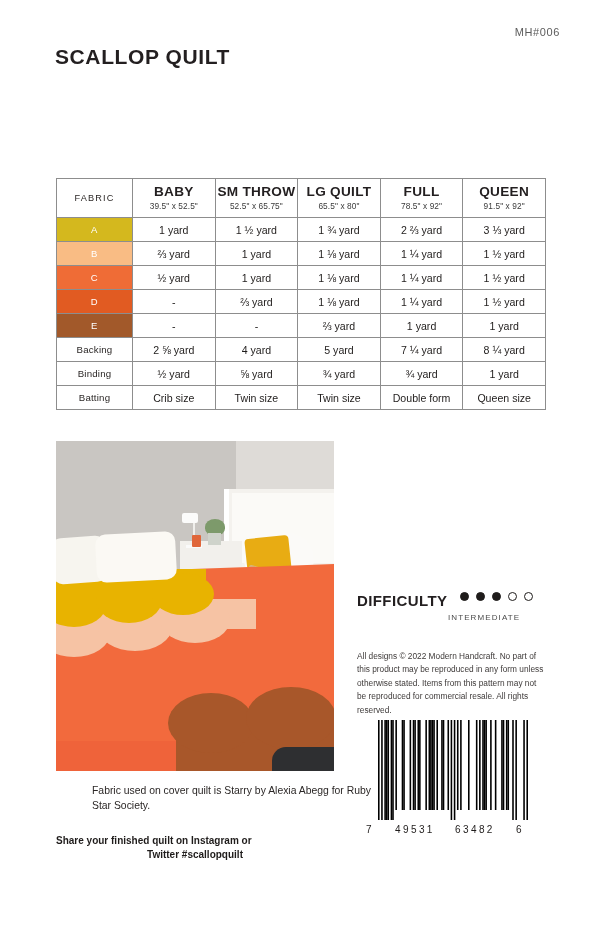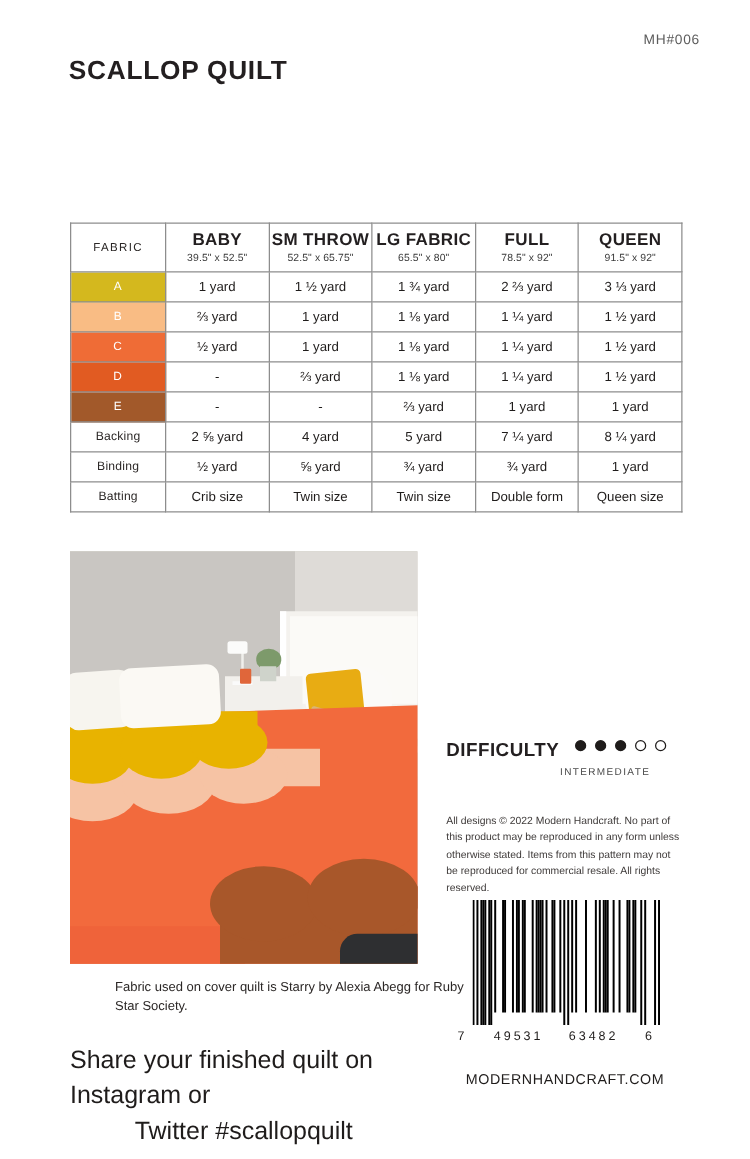--- a/index.html
+++ b/index.html
@@ -91,21 +91,21 @@
   .scallop-b2{left:190px;top:246px;width:90px;height:62px;background:#a8572a;border-radius:50%;}
   .bedbase{left:-10px;top:300px;width:150px;height:40px;background:#ef633a;}
   .darkcorner{left:216px;top:306px;width:80px;height:30px;background:#2e2f31;border-radius:14px 0 0 0;}
 
   .caption{
     position:absolute;left:44px;top:784px;width:280px;
     font-size:10.4px;line-height:1.4;color:#2b2726;margin-left:48px;
   }
   .social{
     position:absolute;left:56px;top:834px;width:278px;
-    font-size:20px;font-weight:normal;line-height:1.42;color:#1f1c1b;
+    font-size:10px;font-weight:bold;line-height:1.42;color:#1f1c1b;
   }
   .social .l2{display:block;text-align:center;}
 
   
   .difficulty{position:absolute;left:357px;top:592px;display:flex;align-items:flex-start;}
   .difficulty .lbl{font-size:15px;font-weight:bold;letter-spacing:.4px;}
   .dots{margin-left:13px;display:flex;gap:7px;align-items:center;}
   .dot{width:9px;height:9px;border-radius:50%;border:1.3px solid #1f1c1b;box-sizing:border-box;}
   .dot.on{background:#1f1c1b;}
   .diff-level{position:absolute;left:448px;top:613px;font-size:8px;letter-spacing:1.1px;color:#4a4a4a;}
@@ -151,21 +151,21 @@
           </th>
           <th class="hdr-cell">
             <div class="hdr-name">BABY</div>
             <div class="hdr-dim">39.5" x 52.5"</div>
           </th>
           <th class="hdr-cell">
             <div class="hdr-name">SM THROW</div>
             <div class="hdr-dim">52.5" x 65.75"</div>
           </th>
           <th class="hdr-cell">
-            <div class="hdr-name">LG FABRIC</div>
+            <div class="hdr-name">LG QUILT</div>
             <div class="hdr-dim">65.5" x 80"</div>
           </th>
           <th class="hdr-cell">
             <div class="hdr-name">FULL</div>
             <div class="hdr-dim">78.5" x 92"</div>
           </th>
           <th class="hdr-cell">
             <div class="hdr-name">QUEEN</div>
             <div class="hdr-dim">91.5" x 92"</div>
           </th>
@@ -346,15 +346,14 @@
       <rect x="134.211" y="0" width="1.579" height="100" fill="#000"></rect>
       <rect x="137.368" y="0" width="1.579" height="100" fill="#000"></rect>
       <rect x="145.263" y="0" width="1.579" height="100" fill="#000"></rect>
       <rect x="148.421" y="0" width="1.579" height="100" fill="#000"></rect>
     </svg>
   <div class="bc-num bc-l">7</div>
   <div class="bc-num bc-m1">49531</div>
   <div class="bc-num bc-m2">63482</div>
   <div class="bc-num bc-r">6</div>
 
-  <div class="site">MODERNHANDCRAFT.COM</div>
 
 </div>
 
 </body></html>

